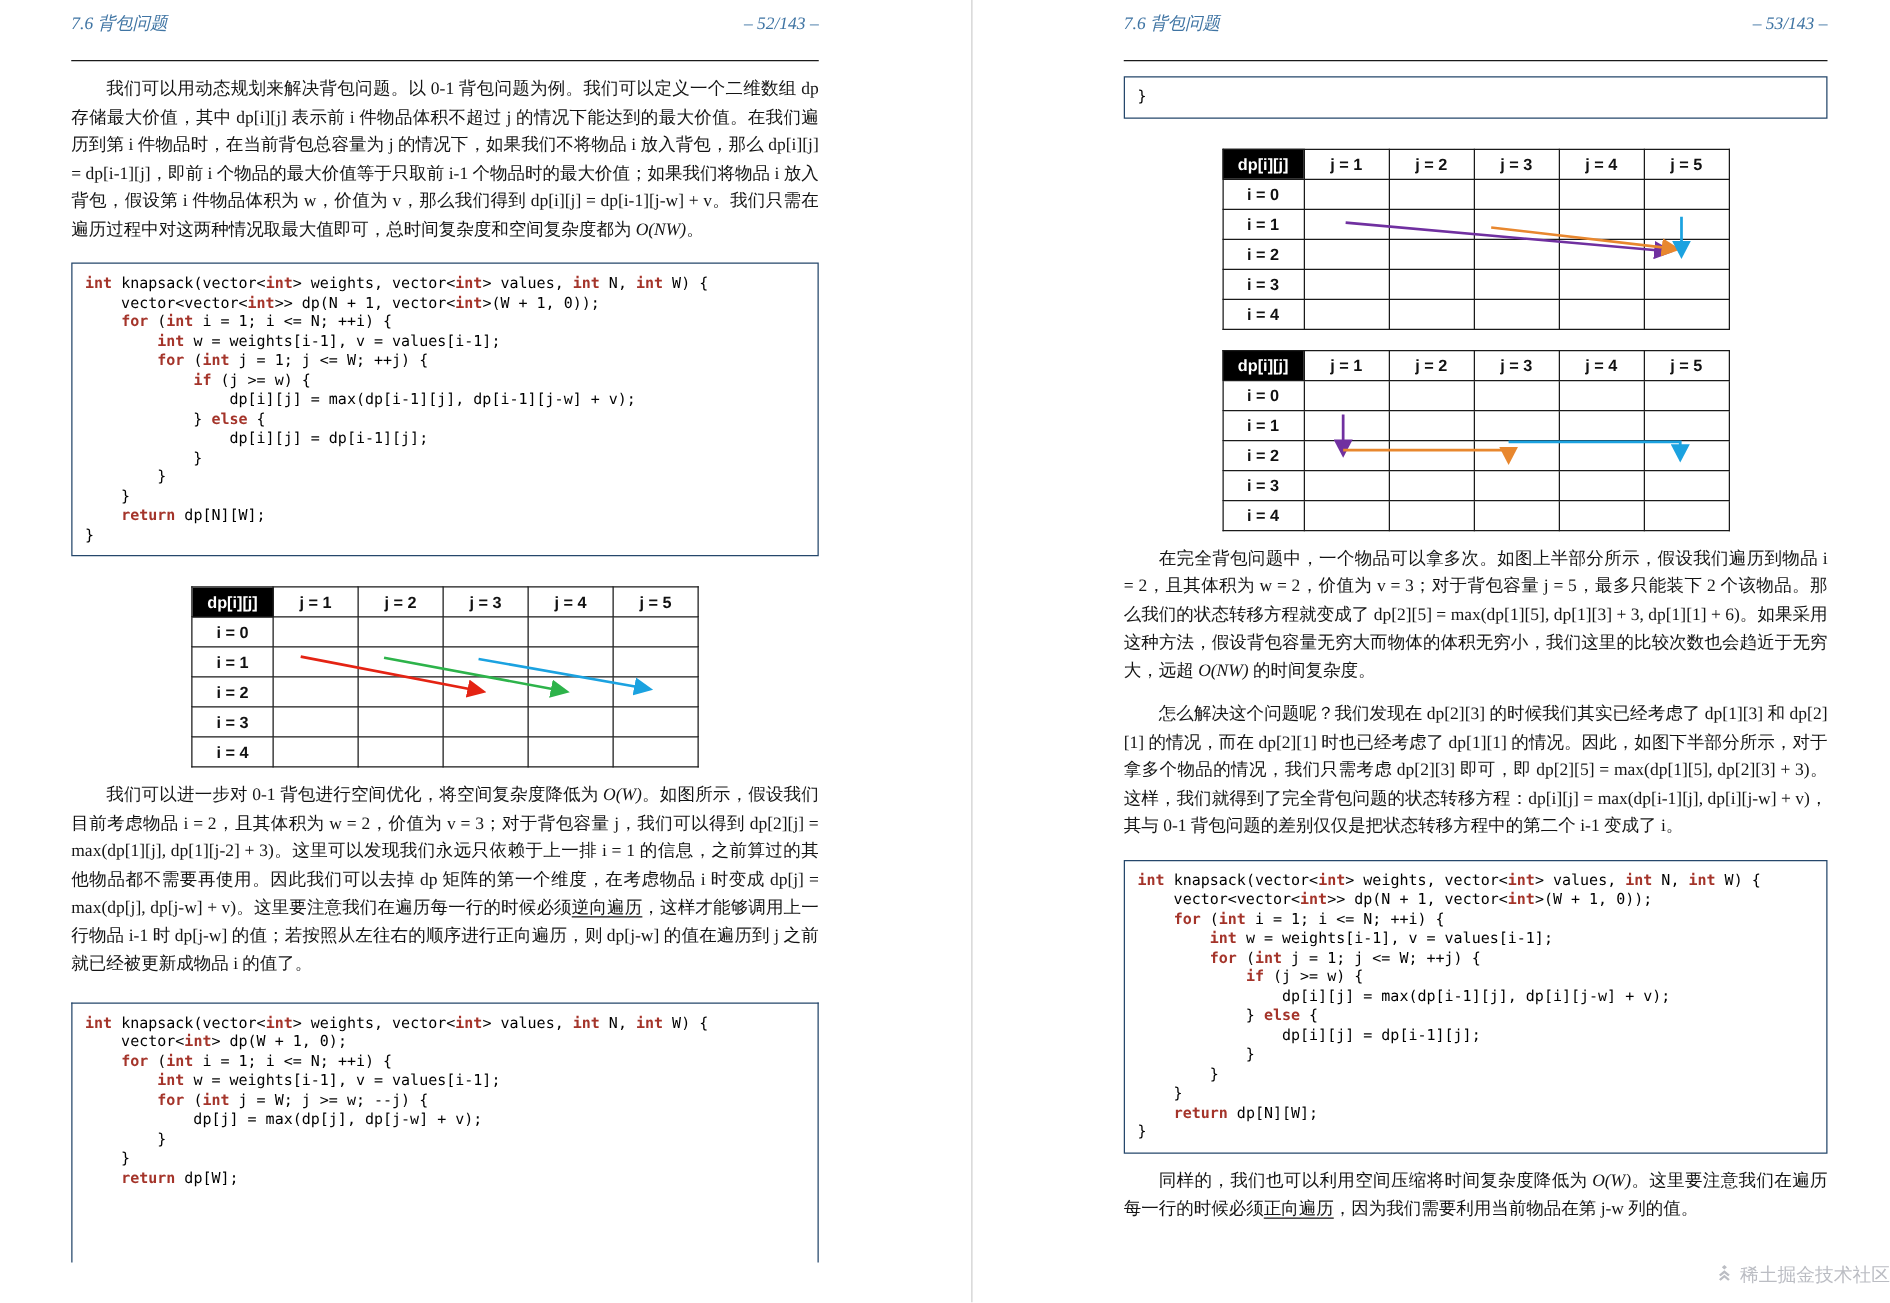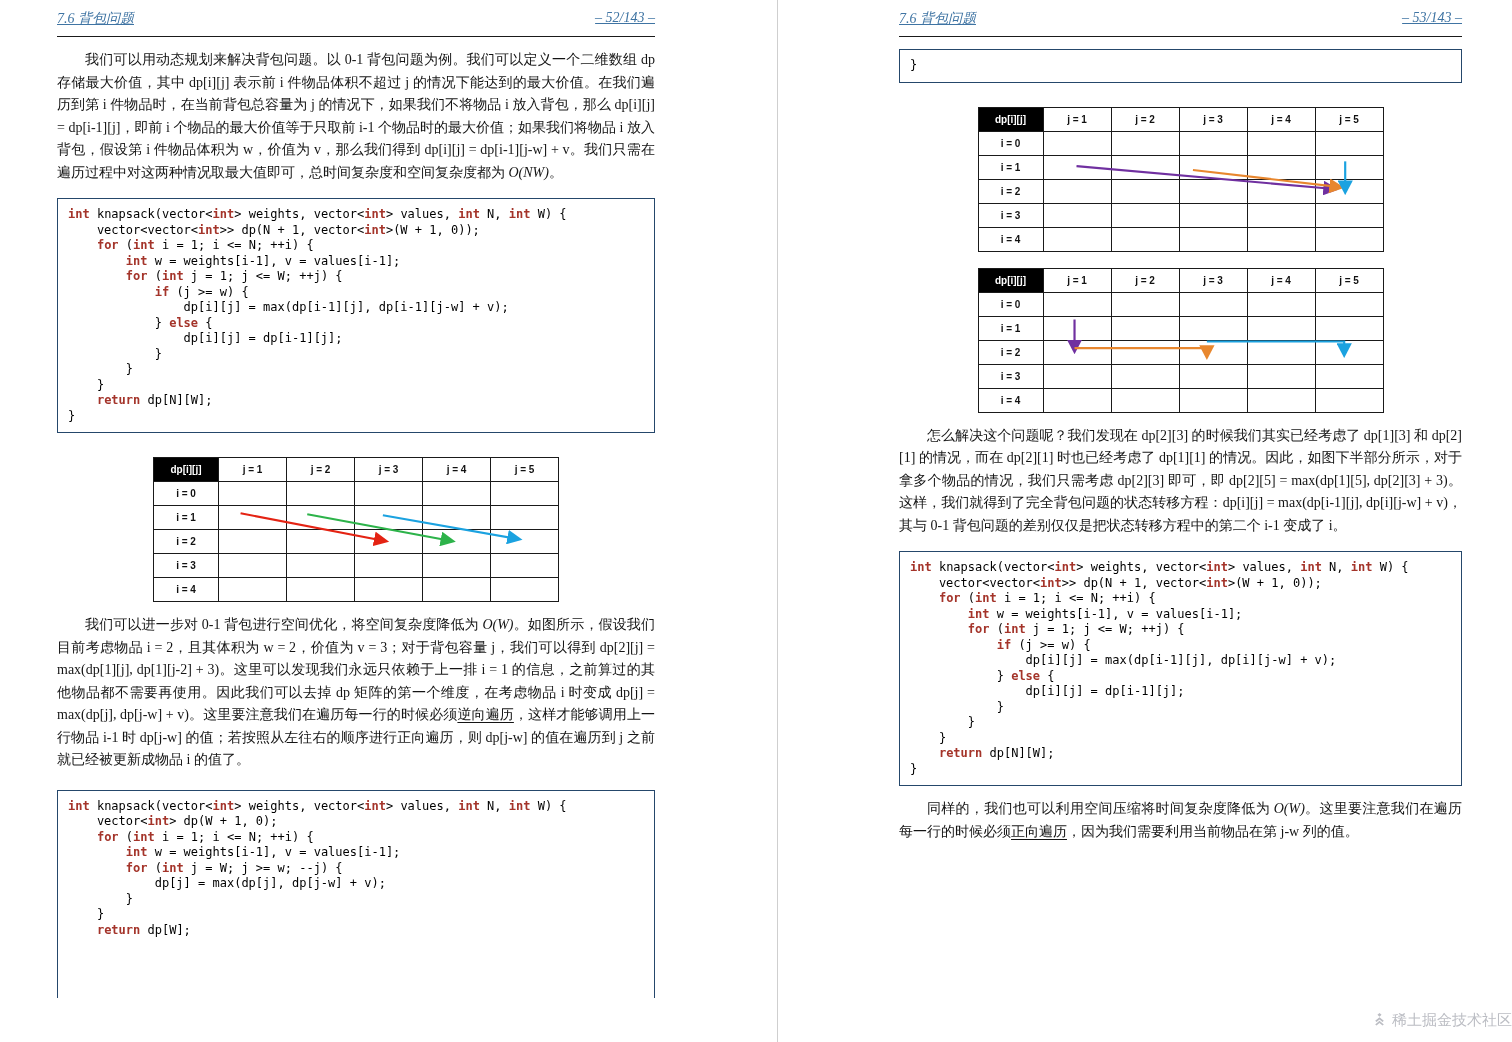--- a/index.html
+++ b/index.html
@@ -5,44 +5,44 @@
   * { margin:0; padding:0; box-sizing:border-box; }
   html,body { width:1512px; height:1042px; background:#ffffff; overflow:hidden; }
   body { font-family:"Liberation Serif","DejaVu Serif",serif; color:#141414; }
 
   .spread { position:relative; display:flex; width:1512px; height:1042px; background:#fff; }
   .page { position:relative; width:756px; height:1042px; overflow:hidden; padding-top:10px; }
   .page-left  { padding-left:57px;  padding-right:101px; }
   .page-right { padding-left:143px; padding-right:50px; }
   .page-divider { position:absolute; left:777px; top:0; width:1px; height:1042px; background:#cfcfcf; }
 
-  .page-header { display:flex; justify-content:space-between; align-items:flex-start;
-                 border-bottom:1px solid #1a1a1a; padding-bottom:8px;
-                 font-style:italic; font-size:14px; color:var(--accent,#3f74a3);text-decoration:underline; }
+  .page-header { display:flex; justify-content:space-between; align-items:flex-end;
+                 border-bottom:1px solid #1a1a1a; padding-bottom:20px;
+                 font-style:italic; font-size:14px; color:var(--accent,#3f74a3); }
 
   .para { margin-top:12px; font-size:14px; line-height:22.5px; text-align:justify; text-indent:2em; }
   .para u { text-underline-offset:3px; }
   .para i { font-style:italic; }
 
   .codeblock { margin-top:14px; border:1px solid var(--code-border,#25476b);
                padding:8px 10px; font-family:"DejaVu Sans Mono","Liberation Mono",monospace;
                font-size:12px; line-height:15.5px; white-space:pre; color:#000; background:#fff; }
   .codeblock .kw { color:var(--kw,#a4342a); font-weight:bold; }
   .codeblock.code-second { margin-top:18px; }
   .codeblock.cut { border-bottom:none; padding-bottom:60px; }
   .codeblock.cont { margin-top:12px; }
 
   .figure { position:relative; width:fit-content; margin:24px auto 0; }
   .figure.fig-bottom { margin-top:16px; }
   .figure svg.arrows { position:absolute; inset:0; width:100%; height:100%; pointer-events:none; }
 
   .dp-table { border-collapse:collapse; table-layout:fixed; }
   .dp-table th, .dp-table td { border:1px solid #1a1a1a; height:24px; padding:0; }
   .dp-table th { font-family:"Liberation Sans","DejaVu Sans",sans-serif; font-weight:bold;
-                 font-size:10px; text-align:center; color:#111; }
+                 font-size:13px; text-align:center; color:#111; }
   .dp-table th.corner  { background:#000; color:#fff; width:65px; }
   .dp-table th.colhead { width:68px; }
 
   .caption { margin-top:8px; text-align:center; font-size:13px; color:#141414; }
   .caption .cap-label { color:var(--caption,#2f6fae); font-weight:bold; margin-right:5px; }
 
   .watermark { position:absolute; right:0; bottom:12px; display:flex; align-items:center; gap:5px;
                color:#b4b6bd; font-size:15px; font-family:"Liberation Sans","DejaVu Sans",sans-serif;
                opacity:.9; }
 </style>
@@ -312,20 +312,21 @@
           <polyline fill="none" stroke="#e8872e" stroke-width="2.2" marker-end="url(#figures-fig_7_3_bottom-m1)" points="97,84 230,84 230,92"></polyline>
           <defs>
             <marker id="figures-fig_7_3_bottom-m2" markerWidth="7" markerHeight="7" refX="5" refY="3.5" orient="auto">
               <path d="M0,0 L7,3.5 L0,7 z" fill="#1ba2e0"></path>
             </marker>
           </defs>
           <polyline fill="none" stroke="#1ba2e0" stroke-width="2.2" marker-end="url(#figures-fig_7_3_bottom-m2)" points="230,77 368,77 368,90"></polyline>
         </svg>
       </div>
 
+    <p class="para">在完全背包问题中，一个物品可以拿多次。如图上半部分所示，假设我们遍历到物品 i = 2，且其体积为 w = 2，价值为 v = 3；对于背包容量 j = 5，最多只能装下 2 个该物品。那么我们的状态转移方程就变成了 dp[2][5] = max(dp[1][5], dp[1][3] + 3, dp[1][1] + 6)。如果采用这种方法，假设背包容量无穷大而物体的体积无穷小，我们这里的比较次数也会趋近于无穷大，远超 <i>O(NW)</i> 的时间复杂度。</p>
     <p class="para">怎么解决这个问题呢？我们发现在 dp[2][3] 的时候我们其实已经考虑了 dp[1][3] 和 dp[2][1] 的情况，而在 dp[2][1] 时也已经考虑了 dp[1][1] 的情况。因此，如图下半部分所示，对于拿多个物品的情况，我们只需考虑 dp[2][3] 即可，即 dp[2][5] = max(dp[1][5], dp[2][3] + 3)。这样，我们就得到了完全背包问题的状态转移方程：dp[i][j] = max(dp[i-1][j], dp[i][j-w] + v)，其与 0-1 背包问题的差别仅仅是把状态转移方程中的第二个 i-1 变成了 i。</p>
 
     <pre class="codeblock"><span class="kw">int</span> knapsack(vector&lt;<span class="kw">int</span>&gt; weights, vector&lt;<span class="kw">int</span>&gt; values, <span class="kw">int</span> N, <span class="kw">int</span> W) {
     vector&lt;vector&lt;<span class="kw">int</span>&gt;&gt; dp(N + 1, vector&lt;<span class="kw">int</span>&gt;(W + 1, 0));
     <span class="kw">for</span> (<span class="kw">int</span> i = 1; i &lt;= N; ++i) {
         <span class="kw">int</span> w = weights[i-1], v = values[i-1];
         <span class="kw">for</span> (<span class="kw">int</span> j = 1; j &lt;= W; ++j) {
             <span class="kw">if</span> (j &gt;= w) {
                 dp[i][j] = max(dp[i-1][j], dp[i][j-w] + v);
             } <span class="kw">else</span> {

